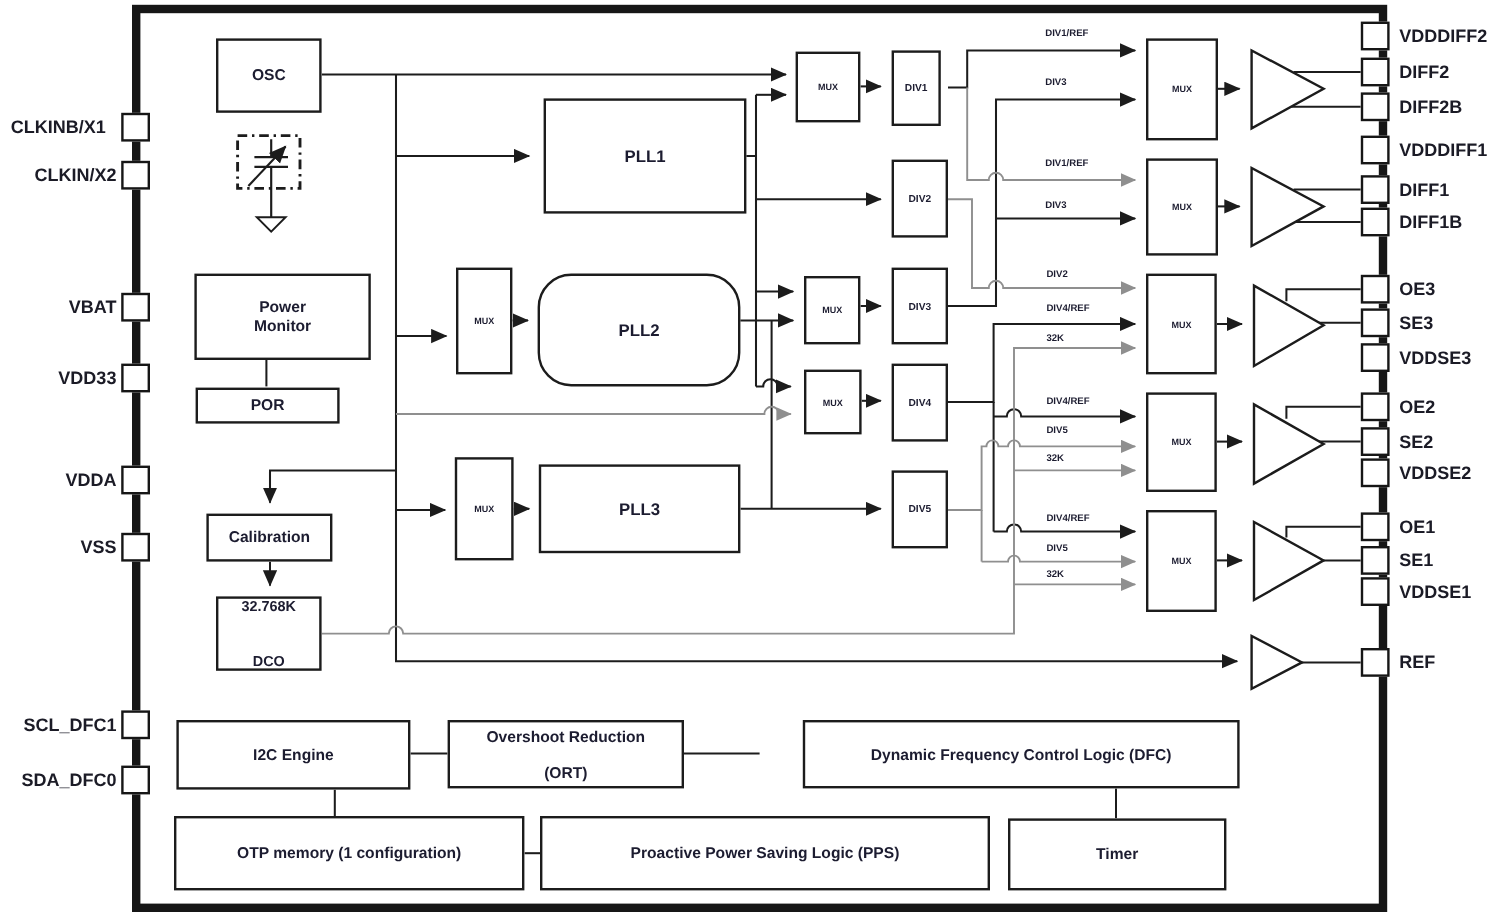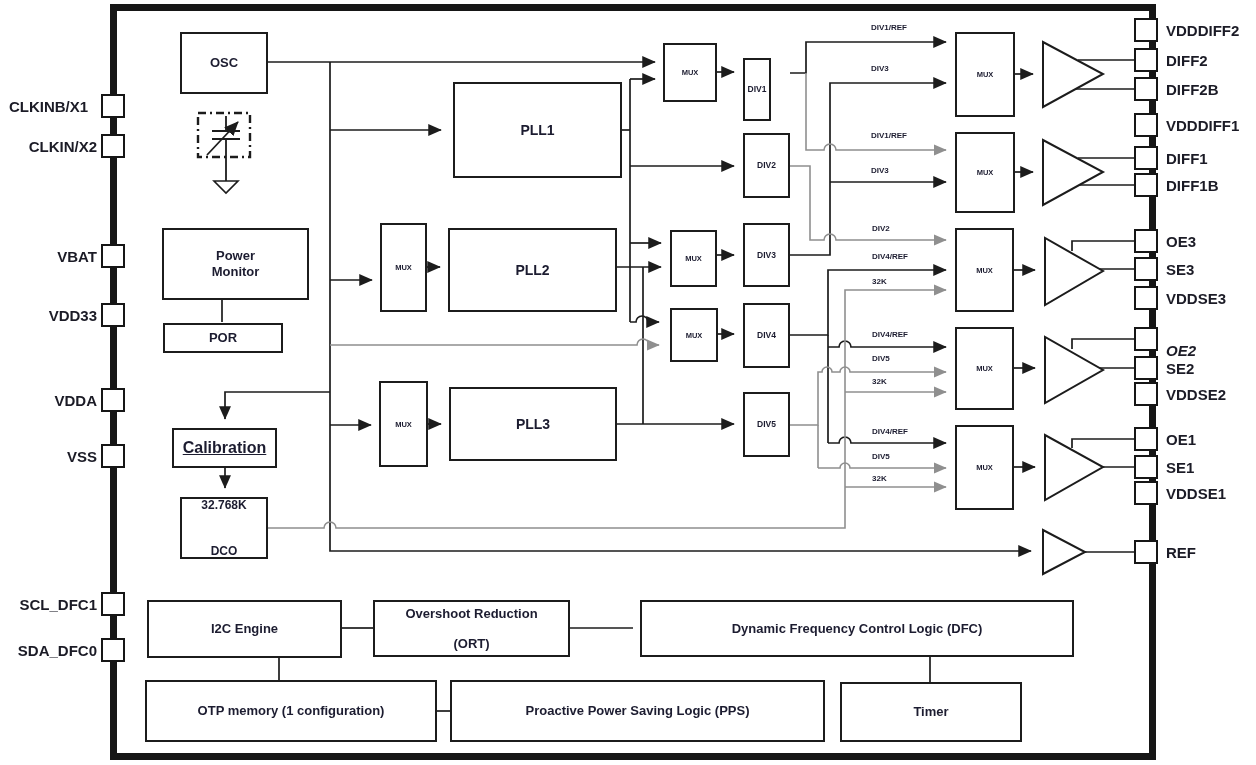--- a/index.html
+++ b/index.html
@@ -4,21 +4,21 @@
 <style>
   html,body{margin:0;padding:0;background:#fff;}
   #stage{position:relative;width:1256px;height:765px;background:#fff;
          font-family:"Liberation Sans",sans-serif;overflow:hidden;}
   .chip{position:absolute;left:110px;top:4px;width:1046px;height:756px;
         border:7px solid #161616;box-sizing:border-box;background:transparent;}
   svg.wires{position:absolute;left:0;top:0;}
   .blk{position:absolute;background:#fff;border:2px solid #1c1c1c;box-sizing:border-box;
        display:flex;flex-direction:column;align-items:center;justify-content:center;
        text-align:center;font-weight:bold;color:#1c1c30;line-height:1.2;}
-  .f14{font-size:14px;} .f13{font-size:13px;} .f12{font-size:12px;} .f11{font-size:16px;text-decoration:underline;}
+  .f14{font-size:14px;} .f13{font-size:13px;} .f12{font-size:12px;} .f11{font-size:13px;}
   .mux{font-size:7.5px;letter-spacing:0;}
   .divb{font-size:8.5px;}
   .pin{position:absolute;width:24px;height:24px;background:#fff;border:2.5px solid #161616;box-sizing:border-box;}
   .plabel{position:absolute;font-weight:bold;font-size:15px;color:#1b1b26;white-space:nowrap;}
   .plabel.left{width:97px;text-align:right;left:0;}
   .wlbl{position:absolute;font-weight:bold;font-size:8px;color:#1c1c30;white-space:nowrap;}
 </style>
 </head>
 <body>
 
@@ -130,21 +130,21 @@
       <span>Calibration</span>
     </div>
   <div class="blk f12" style="left:180px;top:497px;width:88px;height:62px;gap:32px;">
     <span>32.768K</span>
     <span>DCO</span>
   </div>
 
   <div class="blk f14" style="left:453px;top:82px;width:169px;height:96px;">
       <span>PLL1</span>
     </div>
-  <div class="blk f14" style="left:448px;top:228px;width:169px;height:84px;">
+  <div class="blk f14" style="left:448px;top:228px;width:169px;height:94px;border-radius:28px;">
       <span>PLL2</span>
     </div>
   <div class="blk f14" style="left:449px;top:387px;width:168px;height:74px;">
       <span>PLL3</span>
     </div>
 
   <div class="blk mux" style="left:380px;top:223px;width:47px;height:89px;">
       <span>MUX</span>
     </div>
   <div class="blk mux" style="left:379px;top:381px;width:49px;height:86px;">
@@ -153,21 +153,21 @@
   <div class="blk mux" style="left:663px;top:43px;width:54px;height:59px;">
       <span>MUX</span>
     </div>
   <div class="blk mux" style="left:670px;top:230px;width:47px;height:57px;">
       <span>MUX</span>
     </div>
   <div class="blk mux" style="left:670px;top:308px;width:48px;height:54px;">
       <span>MUX</span>
     </div>
 
-  <div class="blk divb" style="left:743px;top:58px;width:28px;height:63px;">
+  <div class="blk divb" style="left:743px;top:42px;width:41px;height:63px;">
       <span>DIV1</span>
     </div>
   <div class="blk divb" style="left:743px;top:133px;width:47px;height:65px;">
       <span>DIV2</span>
     </div>
   <div class="blk divb" style="left:743px;top:223px;width:47px;height:64px;">
       <span>DIV3</span>
     </div>
   <div class="blk divb" style="left:743px;top:303px;width:47px;height:65px;">
       <span>DIV4</span>
@@ -192,21 +192,21 @@
       <span>MUX</span>
     </div>
 
   <div class="blk f13" style="left:147px;top:600px;width:195px;height:58px;">
       <span>I2C Engine</span>
     </div>
   <div class="blk f13" style="left:373px;top:600px;width:197px;height:57px;gap:14px;">
     <span>Overshoot Reduction</span>
     <span>(ORT)</span>
   </div>
-  <div class="blk f13" style="left:640px;top:600px;width:434px;height:57px;text-align:center;">
+  <div class="blk f13" style="left:669px;top:600px;width:364px;height:57px;text-align:center;">
       <span>Dynamic Frequency Control Logic (DFC)</span>
     </div>
   <div class="blk f13" style="left:145px;top:680px;width:292px;height:62px;">
       <span>OTP memory (1 configuration)</span>
     </div>
   <div class="blk f13" style="left:450px;top:680px;width:375px;height:62px;">
       <span>Proactive Power Saving Logic (PPS)</span>
     </div>
   <div class="blk f13" style="left:840px;top:682px;width:182px;height:60px;">
       <span>Timer</span>
@@ -249,21 +249,21 @@
 
   <div class="plabel" style="left:1166px;top:22px;">VDDDIFF2</div>
   <div class="plabel" style="left:1166px;top:52px;">DIFF2</div>
   <div class="plabel" style="left:1166px;top:81px;">DIFF2B</div>
   <div class="plabel" style="left:1166px;top:117px;">VDDDIFF1</div>
   <div class="plabel" style="left:1166px;top:150px;">DIFF1</div>
   <div class="plabel" style="left:1166px;top:177px;">DIFF1B</div>
   <div class="plabel" style="left:1166px;top:233px;">OE3</div>
   <div class="plabel" style="left:1166px;top:261px;">SE3</div>
   <div class="plabel" style="left:1166px;top:290px;">VDDSE3</div>
-  <div class="plabel" style="left:1166px;top:342px;font-style:italic;">OE2</div>
+  <div class="plabel" style="left:1166px;top:331px;">OE2</div>
   <div class="plabel" style="left:1166px;top:360px;">SE2</div>
   <div class="plabel" style="left:1166px;top:386px;">VDDSE2</div>
   <div class="plabel" style="left:1166px;top:431px;">OE1</div>
   <div class="plabel" style="left:1166px;top:459px;">SE1</div>
   <div class="plabel" style="left:1166px;top:485px;">VDDSE1</div>
   <div class="plabel" style="left:1166px;top:544px;">REF</div>
 
   <div class="wlbl" style="left:871px;top:23px;">DIV1/REF</div>
   <div class="wlbl" style="left:871px;top:64px;">DIV3</div>
   <div class="wlbl" style="left:871px;top:131px;">DIV1/REF</div>

